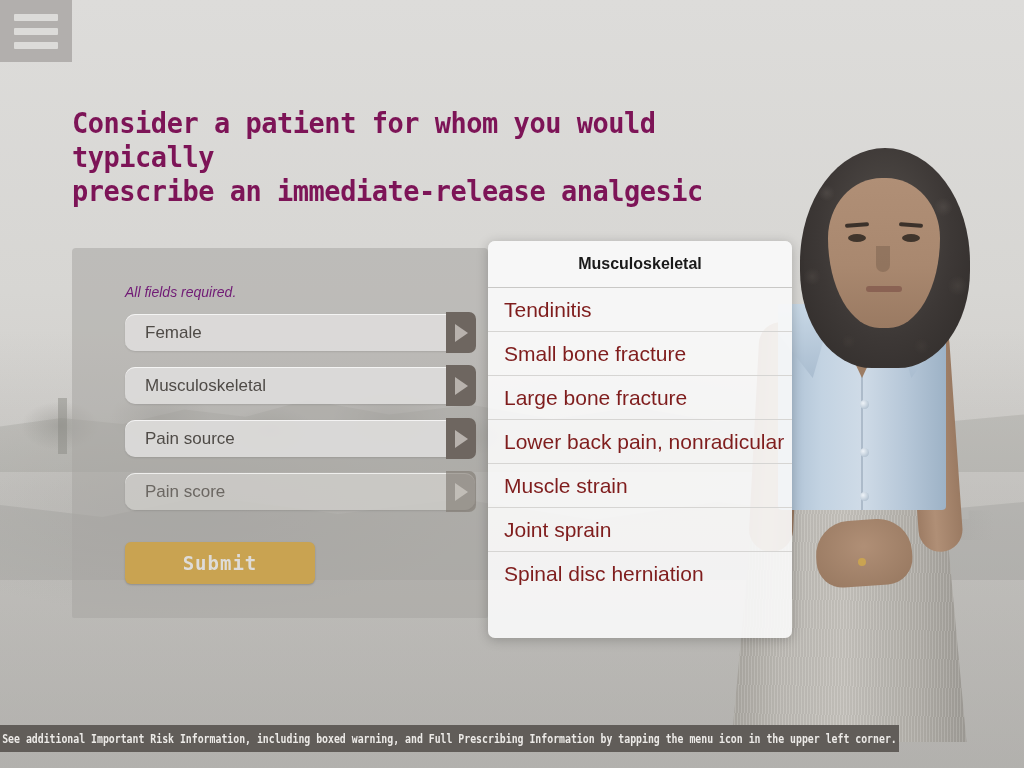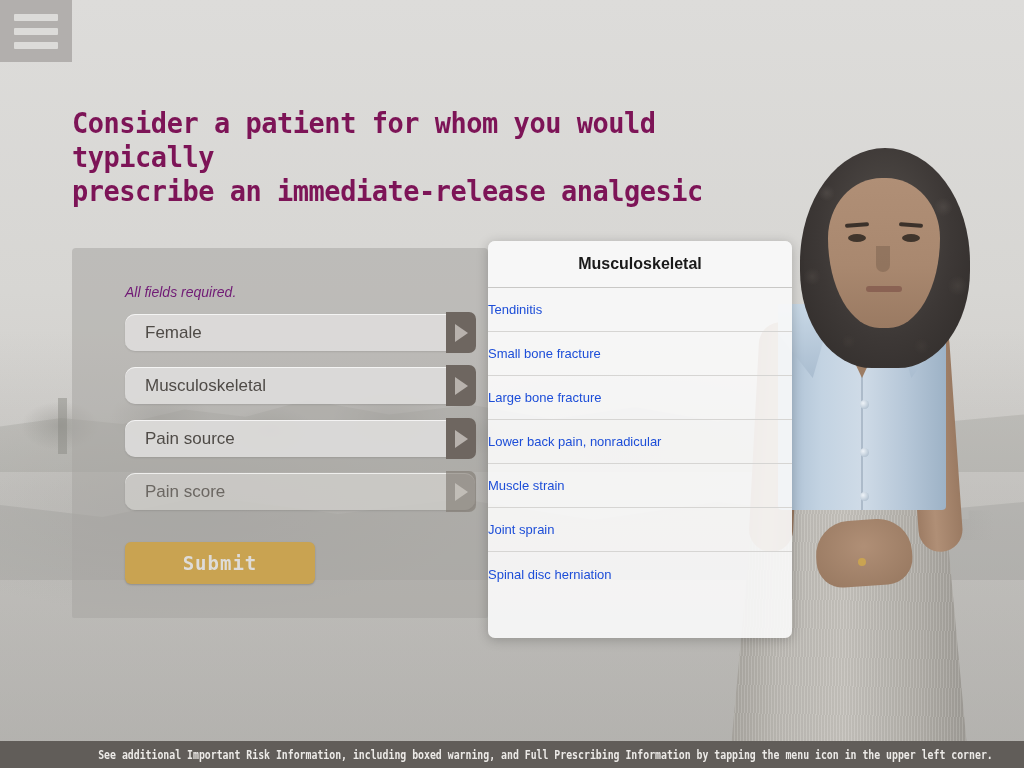--- a/index.html
+++ b/index.html
@@ -286,35 +286,35 @@
   .dd-header {
     height: 47px;
     display: flex; align-items: center; justify-content: center;
     font-size: 16px; font-weight: 700; color: #1a1a1a;
     border-bottom: 1px solid #c9c8c6;
     background: rgba(248,248,247,0.55);
   }
   .dd-item {
     height: 44px;
     display: flex; align-items: center;
-    padding-left: 0;
-    font-size: 13px;
-    color: #1d4ed8;
+    padding-left: 16px;
+    font-size: 21px;
+    color: #7f1d1d;
     border-bottom: 1px solid #d6d5d3;
     cursor: pointer;
   }
   .dd-item:last-child { border-bottom: none; }
 
   
   .footer {
     position: absolute;
-    left: 0; bottom: 0;
-    width: 1024px; height: 27px;
+    left: 0; bottom: 16px;
+    width: 899px; height: 27px;
     background: #615d59;
-    display: flex; align-items: center; 
+    display: flex; align-items: center; justify-content: center;
   }
   .footer-text {
     color: #eceae7;
     font-family: "DejaVu Sans Mono", "Liberation Mono", monospace;
     font-size: 12px;
     font-weight: 700;
     transform: scaleX(0.82);
     white-space: nowrap;
   }
 </style>

